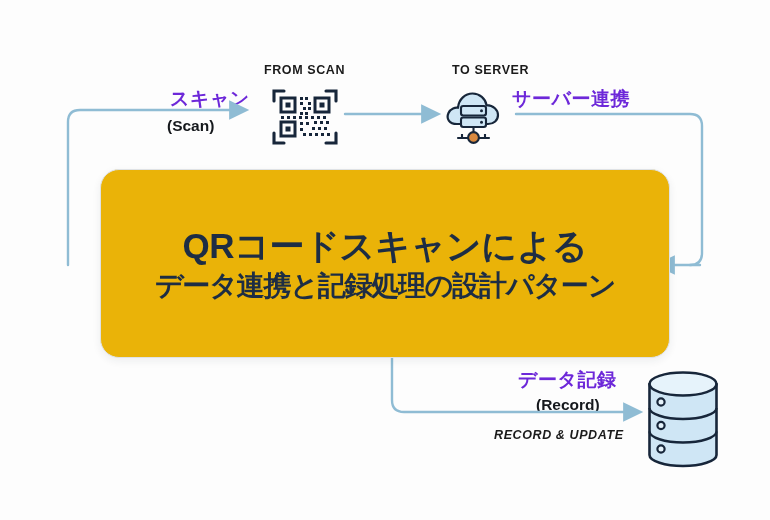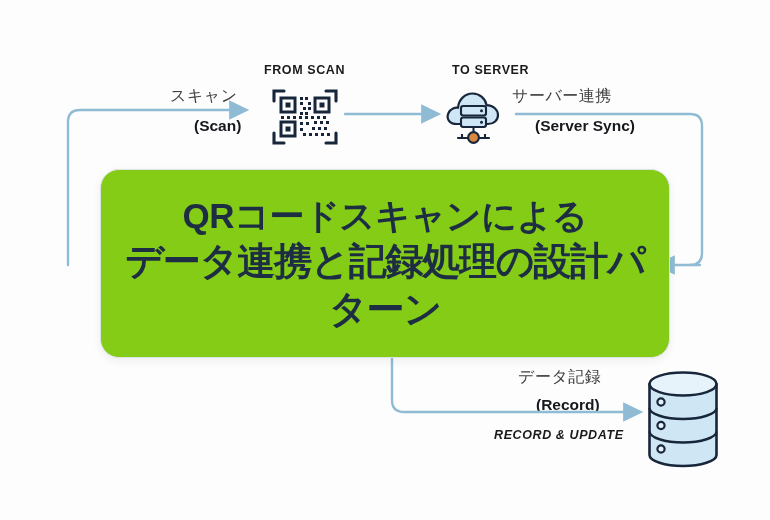--- a/index.html
+++ b/index.html
@@ -16,47 +16,47 @@
   #icons{z-index:3;}
 
   
   .tlabel{position:absolute;white-space:nowrap;}
 
   .cap-small{
     font-size:12.5px;font-weight:700;color:#1b1b1b;
     letter-spacing:.6px;
   }
   .jp-main{
-    font-size:16px;font-weight:400;color:#404040;
+    font-size:19px;font-weight:700;color:#6d28d9;
     letter-spacing:.5px;
   }
   .en-sub{
     font-size:15.5px;font-weight:700;color:#15181c;
   }
 
   
   #card{
     position:absolute;left:100px;top:169px;width:568px;height:187px;
-    background:#84cc16;border:1px solid #dfe2e5;border-radius:19px;
+    background:#eab308;border:1px solid #dfe2e5;border-radius:19px;
     box-shadow:0 3px 9px rgba(30,40,60,.07);
     z-index:2;
     display:flex;flex-direction:column;
     align-items:center;justify-content:center;
   }
   #card-title{
     text-align:center;
     color:#1d2d44;
     font-weight:700;
     font-size:35px;
     line-height:1.26;
     letter-spacing:-0.4px;
     margin:0;
     padding:0 10px;
   }
-  #card-title .l2{display:block;font-size:38px;letter-spacing:-1.2px;text-align:center;}
+  #card-title .l2{display:block;font-size:28px;letter-spacing:-1.2px;text-align:center;}
   #card-sub{
     margin-top:14px;
     color:#3b4a60;
     font-weight:700;
     font-size:15.5px;
     letter-spacing:-.2px;
     text-align:center;
   }
 </style>
 </head>
@@ -154,26 +154,25 @@
       <path d="M1.5,60.5 C1.5,66.5 17,71.5 35,71.5 C53,71.5 68.5,66.5 68.5,60.5" fill="none" stroke="#17263a" stroke-width="2.4"></path>
       <circle cx="13" cy="31" r="3.6" fill="#e6f3fb" stroke="#17263a" stroke-width="2.2"></circle>
       <circle cx="13" cy="54.5" r="3.6" fill="#e6f3fb" stroke="#17263a" stroke-width="2.2"></circle>
       <circle cx="13" cy="78" r="3.6" fill="#e6f3fb" stroke="#17263a" stroke-width="2.2"></circle>
     </g>
   </svg>
 
   <div class="tlabel cap-small" style="left:264px;top:63px;">FROM SCAN</div>
 
   <div class="tlabel jp-main" style="left:170px;top:86px;">スキャン</div>
-  <div class="tlabel en-sub" style="left:194px;top:117px;">(Scan)</div>
+  <div class="tlabel en-sub" style="left:167px;top:117px;">(Scan)</div>
 
   <div class="tlabel cap-small" style="left:452px;top:63px;">TO SERVER</div>
 
   <div class="tlabel jp-main" style="left:512px;top:86px;">サーバー連携</div>
-  <div class="tlabel en-sub" style="left:535px;top:117px;">(Server Sync)</div>
 
   <div class="tlabel jp-main" style="left:518px;top:367px;">データ記録</div>
   <div class="tlabel en-sub" style="left:536px;top:396px;">(Record)</div>
   <div class="tlabel cap-small" style="left:494px;top:428px;font-style:italic;">RECORD &amp; UPDATE</div>
 
   <div id="card">
     <div id="card-title">
       <span>QRコードスキャンによる</span>
       <span class="l2">データ連携と記録処理の設計パターン</span>
     </div>

